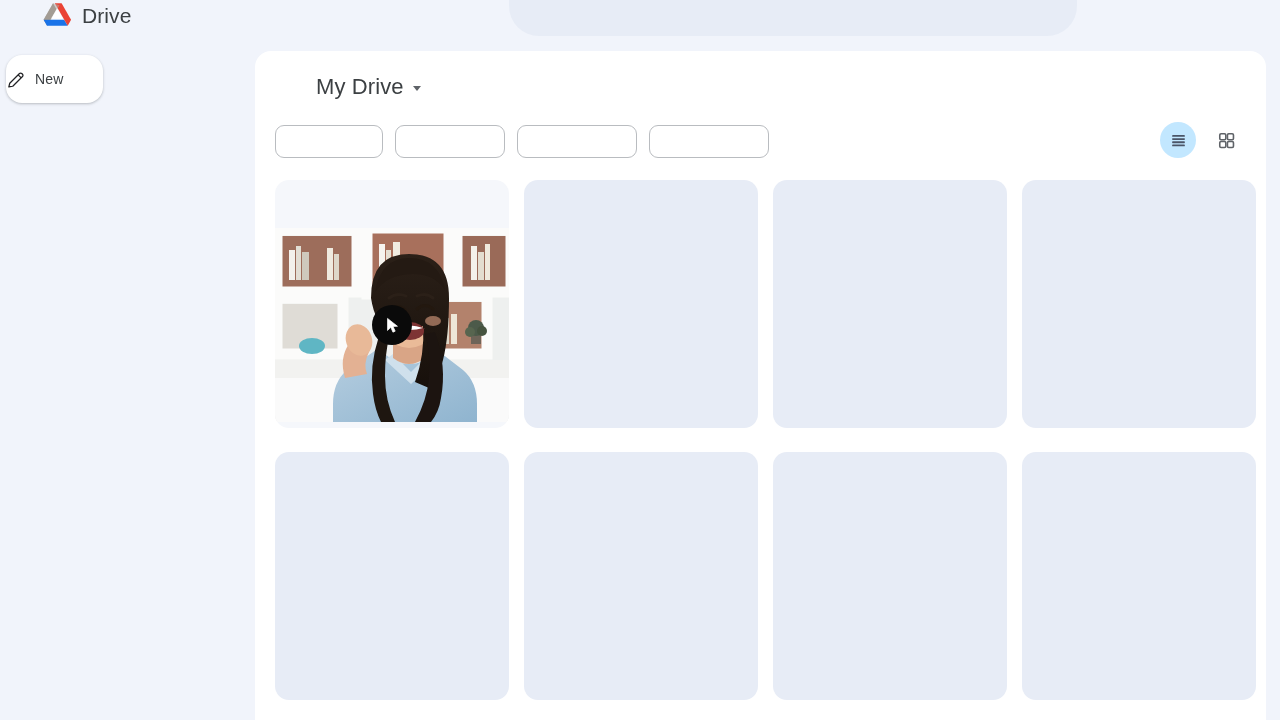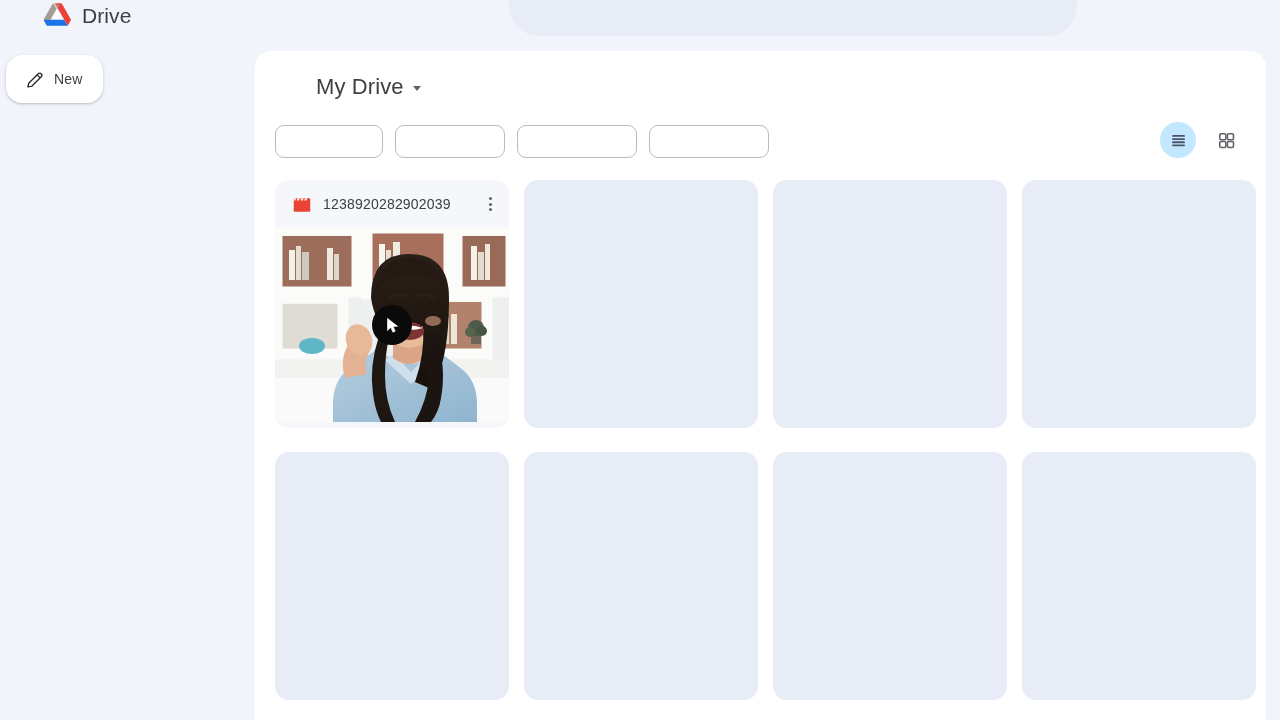--- a/index.html
+++ b/index.html
@@ -32,21 +32,21 @@
 
   
   .sidebar {
     position: absolute; left: 0; top: 48px; width: 255px; height: 672px;
   }
   .new-button {
     position: absolute; left: 6px; top: 7px;
     width: 97px; height: 48px;
     background: #ffffff; border-radius: 16px;
     box-shadow: 0 1px 3px rgba(60,64,67,.22), 0 1px 2px rgba(60,64,67,.10);
-    display: flex; align-items: center; gap: 9px; padding-left: 19px;
+    display: flex; align-items: center; gap: 9px; 
     cursor: pointer; border: none;
   }
   .pencil-icon { width: 20px; height: 20px; display: block; }
   .new-label { font-size: 14px; color: #3c4043; letter-spacing: .15px; }
 
   
   .main-panel {
     position: absolute; left: 255px; top: 51px;
     width: 1011px; height: 669px;
     background: #ffffff; border-radius: 16px 16px 0 0;
@@ -197,32 +197,20 @@
           <rect x="13.2" y="3.5" width="7.6" height="7.6" rx="1.6" fill="none" stroke="#5f6368" stroke-width="2"></rect>
           <rect x="3.5" y="13.2" width="7.6" height="7.6" rx="1.6" fill="none" stroke="#5f6368" stroke-width="2"></rect>
           <rect x="13.2" y="13.2" width="7.6" height="7.6" rx="1.6" fill="none" stroke="#5f6368" stroke-width="2"></rect>
         </svg>
       </div>
     </div>
 
     <div class="cards-grid">
 
       <div class="file-card">
-        <div class="file-card-header">
-          <svg class="file-type-icon" viewBox="0 0 24 22">
-            <rect x="1" y="2.5" width="22" height="18" rx="1" fill="#ea4335"></rect>
-            <path d="M1 2.5h3l-1 3H1zM6 2.5h3l-1 3H5zM11 2.5h3l-1 3h-3zM16 2.5h3l-1 3h-3z" fill="#ffffff" opacity=".95"></path>
-          </svg>
-          <span class="file-name">1238920282902039</span>
-          <div class="kebab">
-            <i></i>
-              <i></i>
-              <i></i>
-          </div>
-        </div>
 
         <div class="thumb-wrap">
           <svg class="thumb-svg" viewBox="0 0 234 194" preserveAspectRatio="xMidYMid slice">
             <defs>
               <linearGradient id="hairG" x1="0" y1="0" x2="0" y2="1">
                 <stop offset="0" stop-color="#2b2018"></stop>
                   <stop offset="1" stop-color="#17100b"></stop>
               </linearGradient>
               <linearGradient id="shirtG" x1="0" y1="0" x2="1" y2="1">
                 <stop offset="0" stop-color="#b6cee0"></stop>

